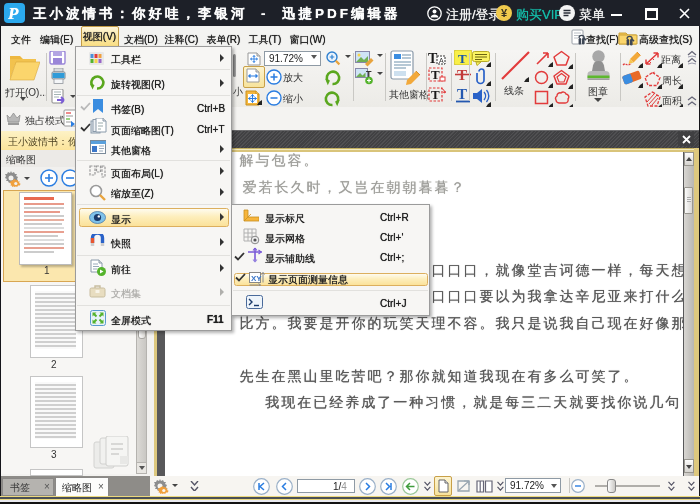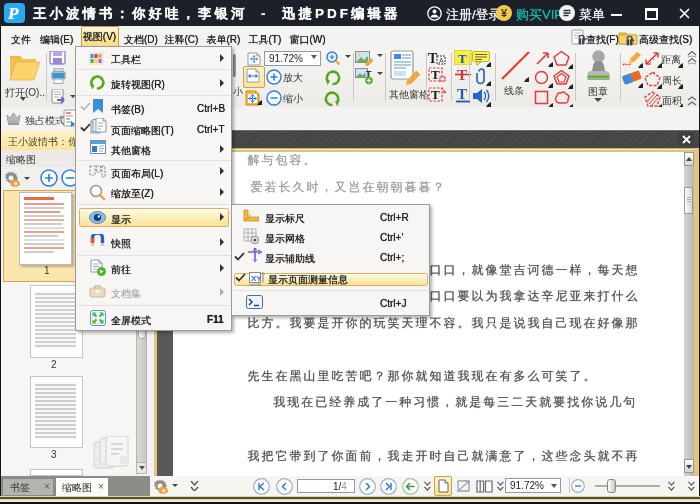--- a/index.html
+++ b/index.html
@@ -385,29 +385,28 @@
 <div class="ab" id="docarea" style="left:154px;top:131px;width:546px;height:365px">
  <div class="ab" style="left:3px;top:-1.5px;width:543px;height:18.5px;background:repeating-linear-gradient(135deg,#505052 0 1px,#414143 1px 2.5px);border-top:1px solid #6a6a6c;border-bottom:1px solid #333"></div>
  <div class="ab" style="left:524px;top:0.5px;width:16px;height:14px;background:#3f3f41"></div>
  <svg class="ab" style="left:528px;top:4px" width="9" height="9" viewBox="0 0 9 9">
       <path d="M1 1l7 7M8 1L1 8" stroke="#fff" stroke-width="1.8"></path>
     </svg>
  <div class="ab" style="left:0;top:17px;width:546px;height:3.5px;background:linear-gradient(#c4b060 0 1px,#f2e9bc 1px 2.5px,#d9c47a 2.5px)"></div>
  <div class="ab" style="left:0;top:17px;width:2.5px;height:345px;background:#ddc87e"></div>
  <div class="ab" style="left:539.5px;top:17px;width:6.5px;height:345px;background:#ddc87e"></div>
  <div class="ab" style="left:2.5px;top:20.5px;width:537px;height:339.5px;background:#58585a"></div>
- <div class="ab" id="page" style="left:19px;top:20.5px;width:517.5px;height:339.5px;background:#fff;overflow:hidden;font-size:12px;letter-spacing:2.0px;white-space:nowrap">
+ <div class="ab" id="page" style="left:11px;top:20.5px;width:517.5px;height:339.5px;background:#fff;overflow:hidden;font-size:14px;letter-spacing:2.0px;white-space:nowrap">
   <div class="ab" style="left:74.5px;top:0.5px;color:#a0a09c">解与包容。</div>
   <div class="ab" style="left:77.5px;top:27.5px;color:#a0a09c">爱若长久时，又岂在朝朝暮暮？</div>
   <div class="ab" style="left:74.5px;top:110px;color:#5a5a5a">口口口口口口口口口口口口口口口，就像堂吉诃德一样，每天想</div>
   <div class="ab" style="left:74.5px;top:136.5px;color:#5a5a5a">口口口口口口口口口口口口口口口要以为我拿达辛尼亚来打什么</div>
   <div class="ab" style="left:74.5px;top:163px;color:#5a5a5a">比方。我要是开你的玩笑天理不容。我只是说我自己现在好像那</div>
   <div class="ab" style="left:74.5px;top:216px;color:#5a5a5a">先生在黑山里吃苦吧？那你就知道我现在有多么可笑了。</div>
   <div class="ab" style="left:100.3px;top:242.5px;color:#5a5a5a">我现在已经养成了一种习惯，就是每三二天就要找你说几句</div>
-  <div class="ab" style="left:74.5px;top:296px;color:#5a5a5a">我把它带到了你面前，我走开时自己就满意了，这些念头就不再</div>
  </div>
  <div class="ab" style="left:529.5px;top:20.5px;width:10px;height:339.5px;background:linear-gradient(90deg,#d8d6d2,#b8b6b2)"></div>
  <div class="ab" style="left:529.5px;top:20.5px;width:10px;height:14px;background:linear-gradient(#fdfdfd,#d5d3cf);border:1px solid #98968f;box-sizing:border-box"></div>
  <div class="ab" style="left:532px;top:26px;width:0;height:0;border:3px solid transparent;border-bottom:4px solid #444;margin-top:-3px"></div>
  <div class="ab" style="left:530px;top:55.5px;width:9px;height:27px;background:linear-gradient(90deg,#fbfbfb,#d8d6d2);border:1px solid #98968f;border-radius:1px;box-sizing:border-box"></div>
  <div class="ab" style="left:532.5px;top:66px;width:4px;height:5px;background:repeating-linear-gradient(#aaa 0 1px,#eee 1px 2px)"></div>
  <div class="ab" style="left:529.5px;top:328px;width:10px;height:14px;background:linear-gradient(#fdfdfd,#d5d3cf);border:1px solid #98968f;box-sizing:border-box"></div>
  <div class="ab" style="left:532px;top:334px;width:0;height:0;border:3px solid transparent;border-top:4px solid #444"></div>
  <div class="ab" style="left:0;top:360.5px;width:546px;height:4.5px;background:linear-gradient(#d9c47a 0 1.5px,#f2e9bc 1.5px 3px,#c4b060 3px)"></div>
 </div>

